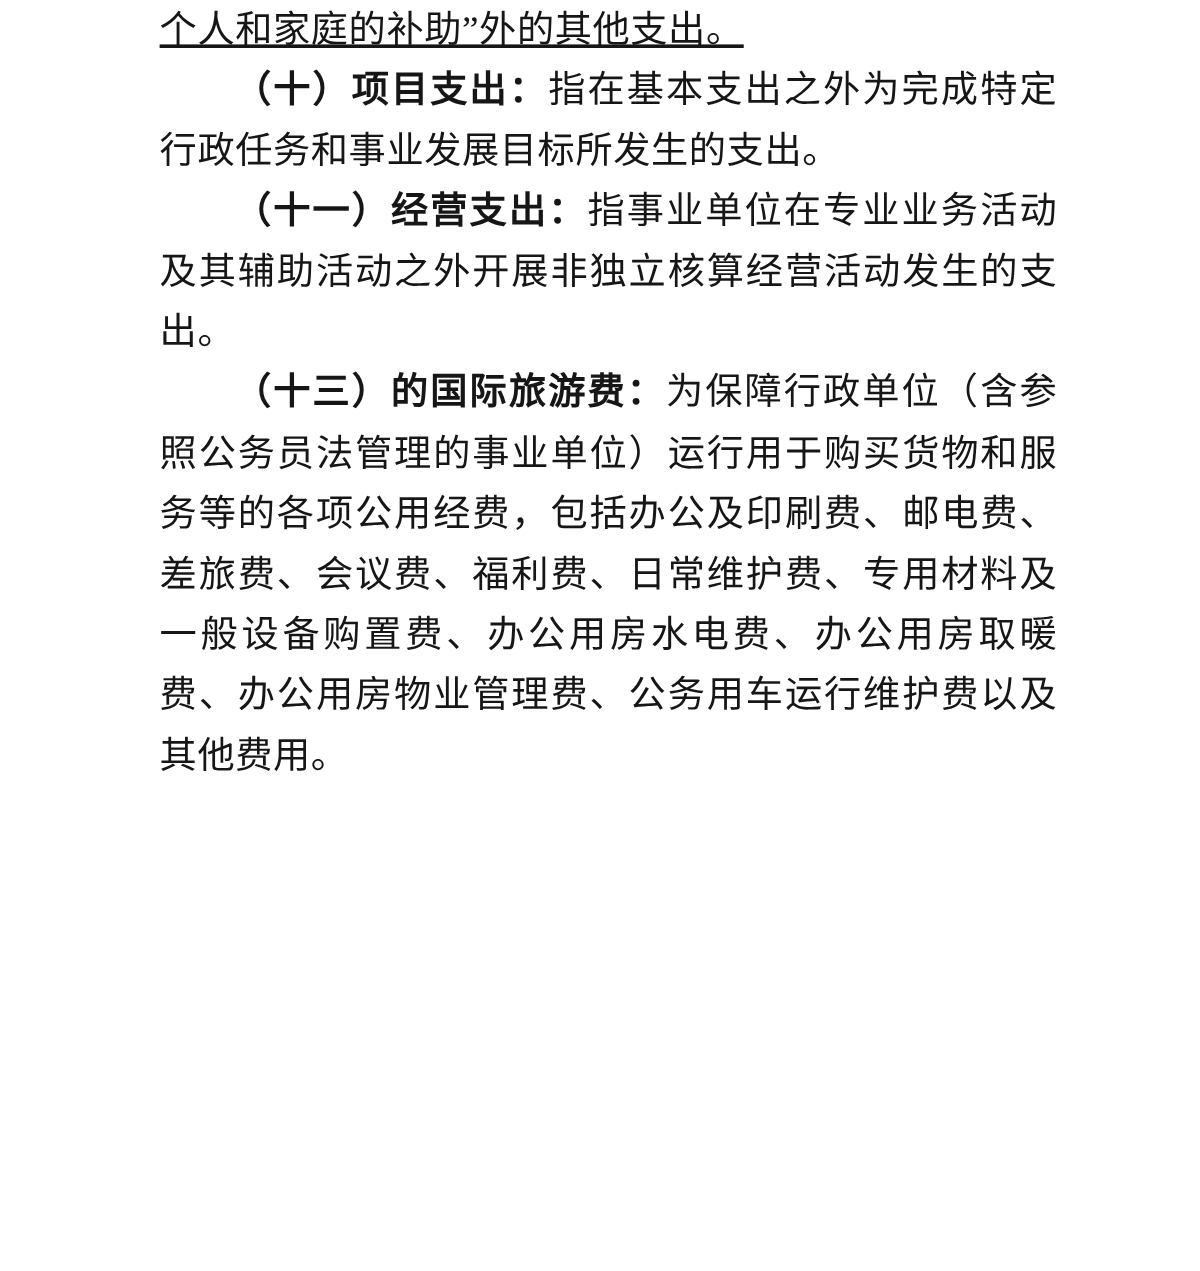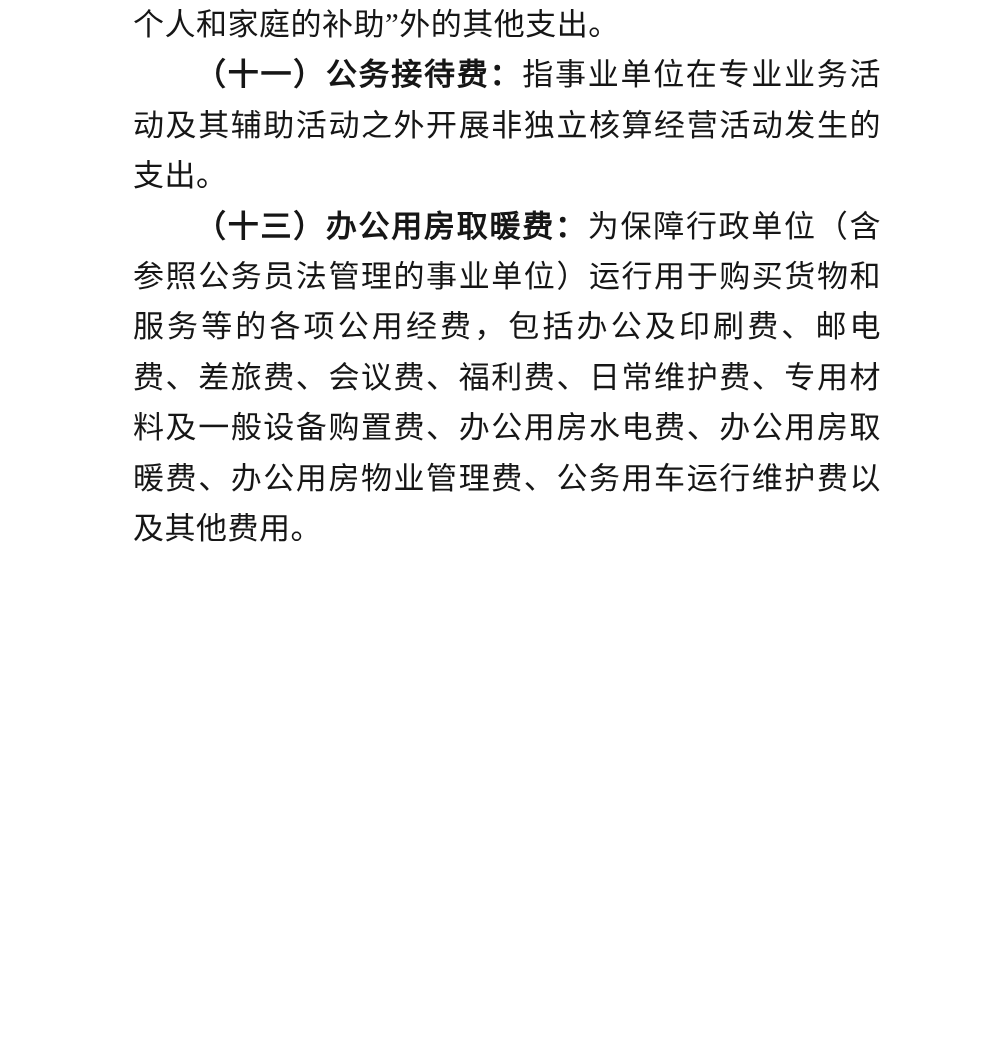--- a/index.html
+++ b/index.html
@@ -28,33 +28,35 @@
     letter-spacing: 0.5px;
   }
   p.para {
     margin: 0;
     padding: 0;
     text-indent: 2em;
     word-break: break-all;
   }
   p.para.continuation {
     text-indent: 0;
+    text-decoration: underline;
   }
   .clause-head {
     font-weight: 700;
   }
 </style>
 </head>
 <body>
 
 <div class="doc-page">
   <div class="text-column">
 
     <p class="para continuation"><span>个人和家庭的补助”外的其他支出。</span></p>
 
+    <p class="para"><span class="clause-head">（十）项目支出：</span><span>指在基本支出之外为完成特定行政任务和事业发展目标所发生的支出。</span></p>
 
-    <p class="para"><span class="clause-head">（十一）公务接待费：</span><span>指事业单位在专业业务活动及其辅助活动之外开展非独立核算经营活动发生的支出。</span></p>
+    <p class="para"><span class="clause-head">（十一）经营支出：</span><span>指事业单位在专业业务活动及其辅助活动之外开展非独立核算经营活动发生的支出。</span></p>
 
 
-    <p class="para"><span class="clause-head">（十三）办公用房取暖费：</span><span>为保障行政单位（含参照公务员法管理的事业单位）运行用于购买货物和服务等的各项公用经费，包括办公及印刷费、邮电费、差旅费、会议费、福利费、日常维护费、专用材料及一般设备购置费、办公用房水电费、办公用房取暖费、办公用房物业管理费、公务用车运行维护费以及其他费用。</span></p>
+    <p class="para"><span class="clause-head">（十三）的国际旅游费：</span><span>为保障行政单位（含参照公务员法管理的事业单位）运行用于购买货物和服务等的各项公用经费，包括办公及印刷费、邮电费、差旅费、会议费、福利费、日常维护费、专用材料及一般设备购置费、办公用房水电费、办公用房取暖费、办公用房物业管理费、公务用车运行维护费以及其他费用。</span></p>
 
   </div>
 </div>
 
 </body></html>

